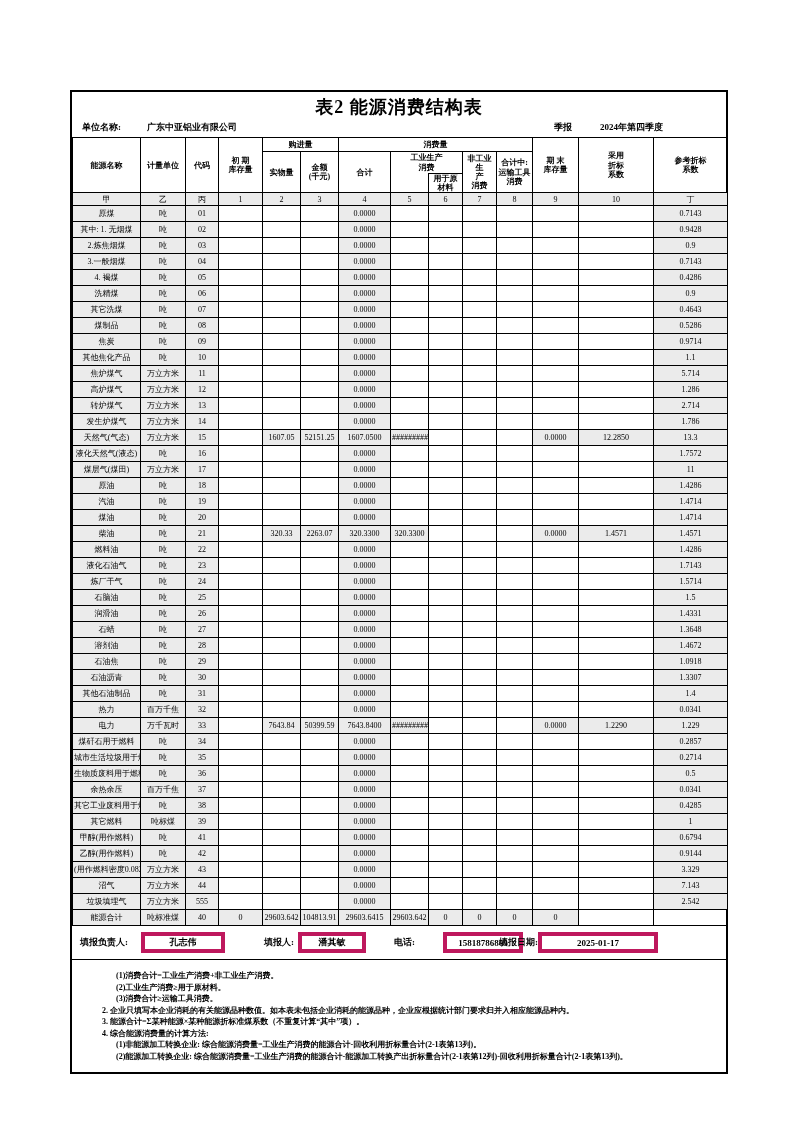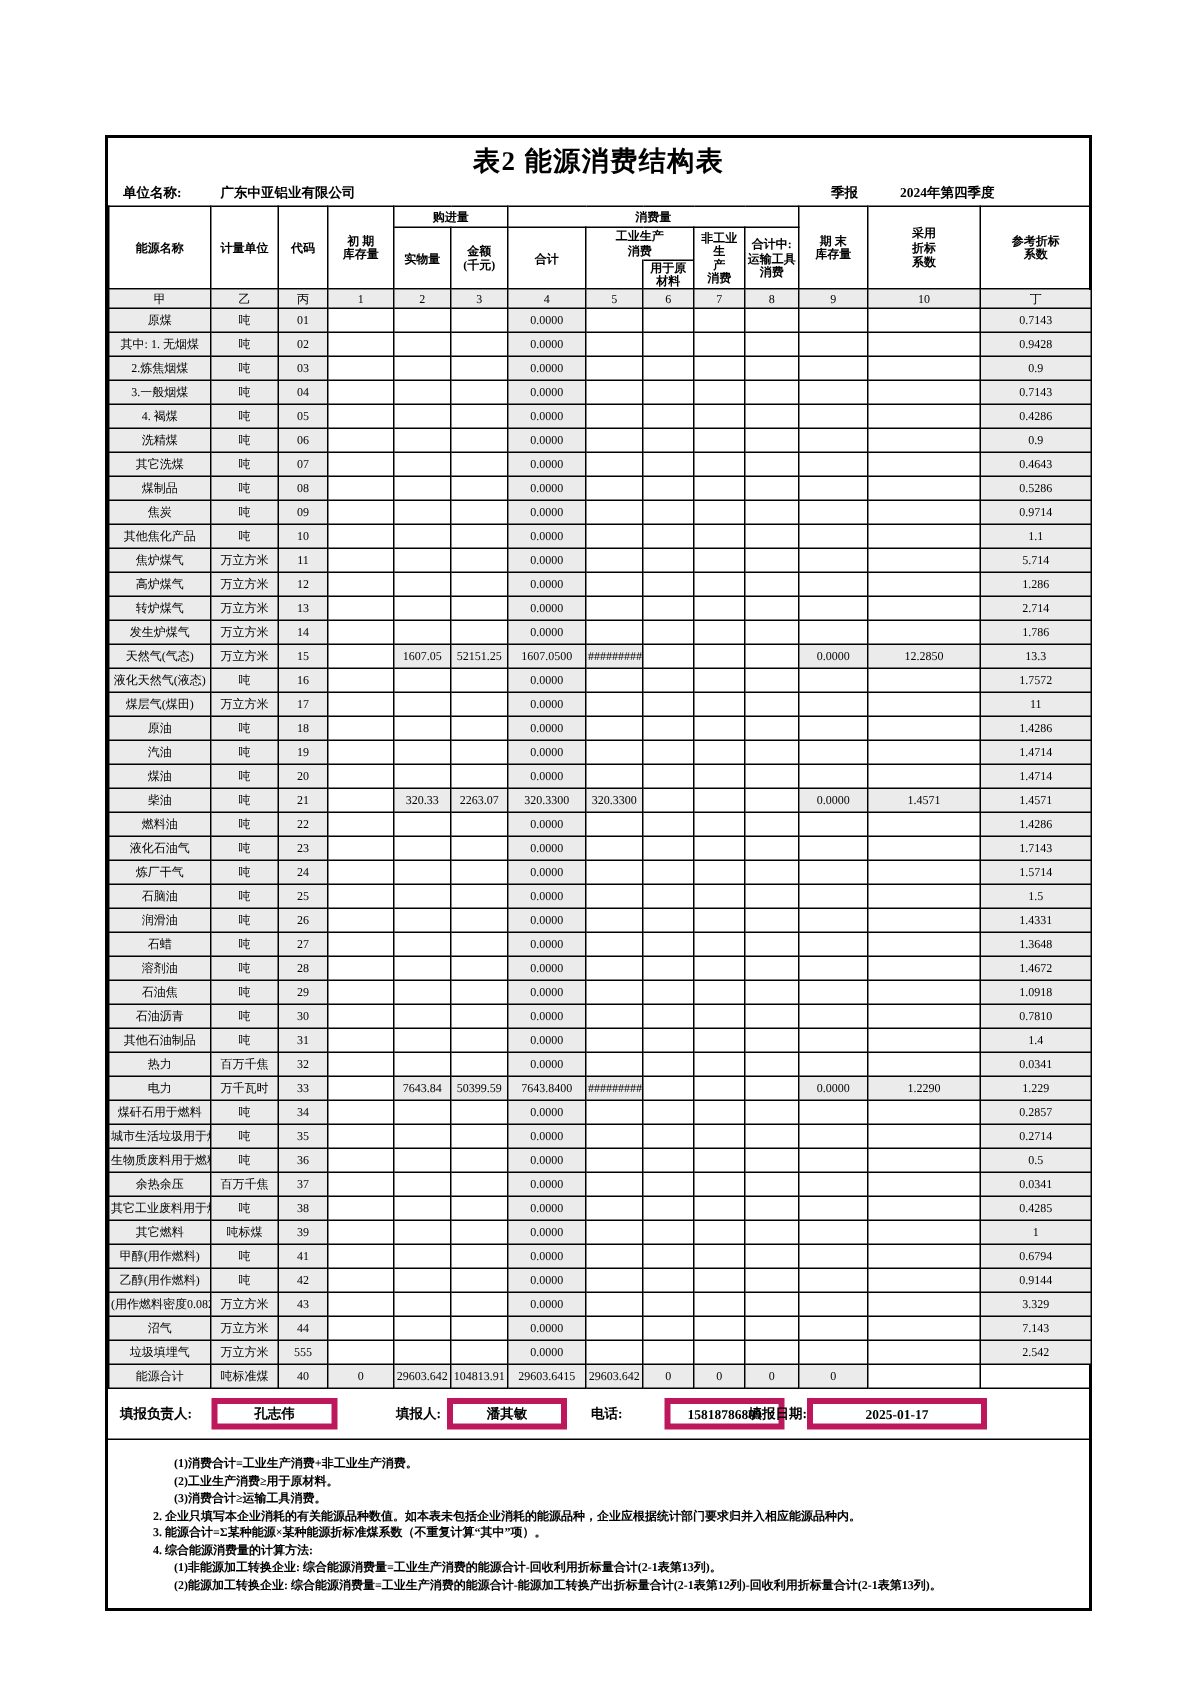--- a/index.html
+++ b/index.html
@@ -7,21 +7,21 @@
   body { position: relative; font-family: "Liberation Serif", serif; color: #000; }
 
   .sheet-frame {
     position: absolute; left: 70px; top: 90px; width: 658px;
     border: 2px solid #000; background: #fff;
   }
 
   .title-row { text-align: center; font-size: 18px; font-weight: bold; padding: 3px 0 2px 0; letter-spacing: 1px; }
 
   .meta-row {
-    display: flex; align-items: center; font-size: 9px; font-weight: bold;
+    display: flex; align-items: flex-start; font-size: 9px; font-weight: bold;
     padding: 0 6px 2px 10px; height: 16px;
   }
   .meta-row .unit-label { margin-right: 26px; }
   .meta-row .spacer { flex: 1; }
   .meta-row .period-type { margin-right: 28px; }
   .meta-row .period-value { margin-right: 57px; }
 
   table.energy-table { border-collapse: collapse; table-layout: fixed; width: 100%; }
   .energy-table th, .energy-table td {
     border: 1px solid #000; font-size: 8px; text-align: center;
@@ -37,21 +37,21 @@
   th.ind-group { border-bottom: none; }
   th.ind-sub-empty { border-top: none; }
 
   .signer-row { position: relative; height: 34px; border-bottom: 1px solid #000; font-size: 9px; font-weight: bold; }
   .signer-row .lbl { position: absolute; top: 10px; }
   .signer-row .box {
     position: absolute; top: 6px; height: 21px; border: 4px solid #be185d; background: #fff;
     display: flex; align-items: center; justify-content: center; font-size: 9px; font-weight: bold;
   }
   .lbl-leader { left: 8px; }   .box-leader { left: 69px;  width: 84px; }
-  .lbl-filler { left: 192px; } .box-filler { left: 226px; width: 80px; text-align: right; }
+  .lbl-filler { left: 192px; } .box-filler { left: 226px; width: 68px; text-align: right; }
   .lbl-phone  { left: 322px; } .box-phone  { left: 371px; width: 80px; }
   .lbl-date   { left: 427px; } .box-date   { left: 466px; width: 120px; }
 
   .notes { padding: 10px 8px 10px 30px; font-size: 8px; font-weight: bold; line-height: 11.5px; }
   .notes .note-line { white-space: nowrap; overflow: hidden; }
   .notes .indent-1 { padding-left: 14px; }
 </style>
 </head>
 <body>
 
@@ -609,21 +609,21 @@
           <td></td>
           <td></td>
           <td></td>
           <td class="filled">0.0000</td>
           <td></td>
           <td></td>
           <td></td>
           <td></td>
           <td></td>
           <td></td>
-          <td class="filled">0.7810</td>
+          <td class="filled">1.3307</td>
         </tr>
         <tr>
           <td class="filled">其他石油制品</td>
           <td class="filled">吨</td>
           <td class="filled">31</td>
           <td></td>
           <td></td>
           <td></td>
           <td class="filled">0.0000</td>
           <td></td>

